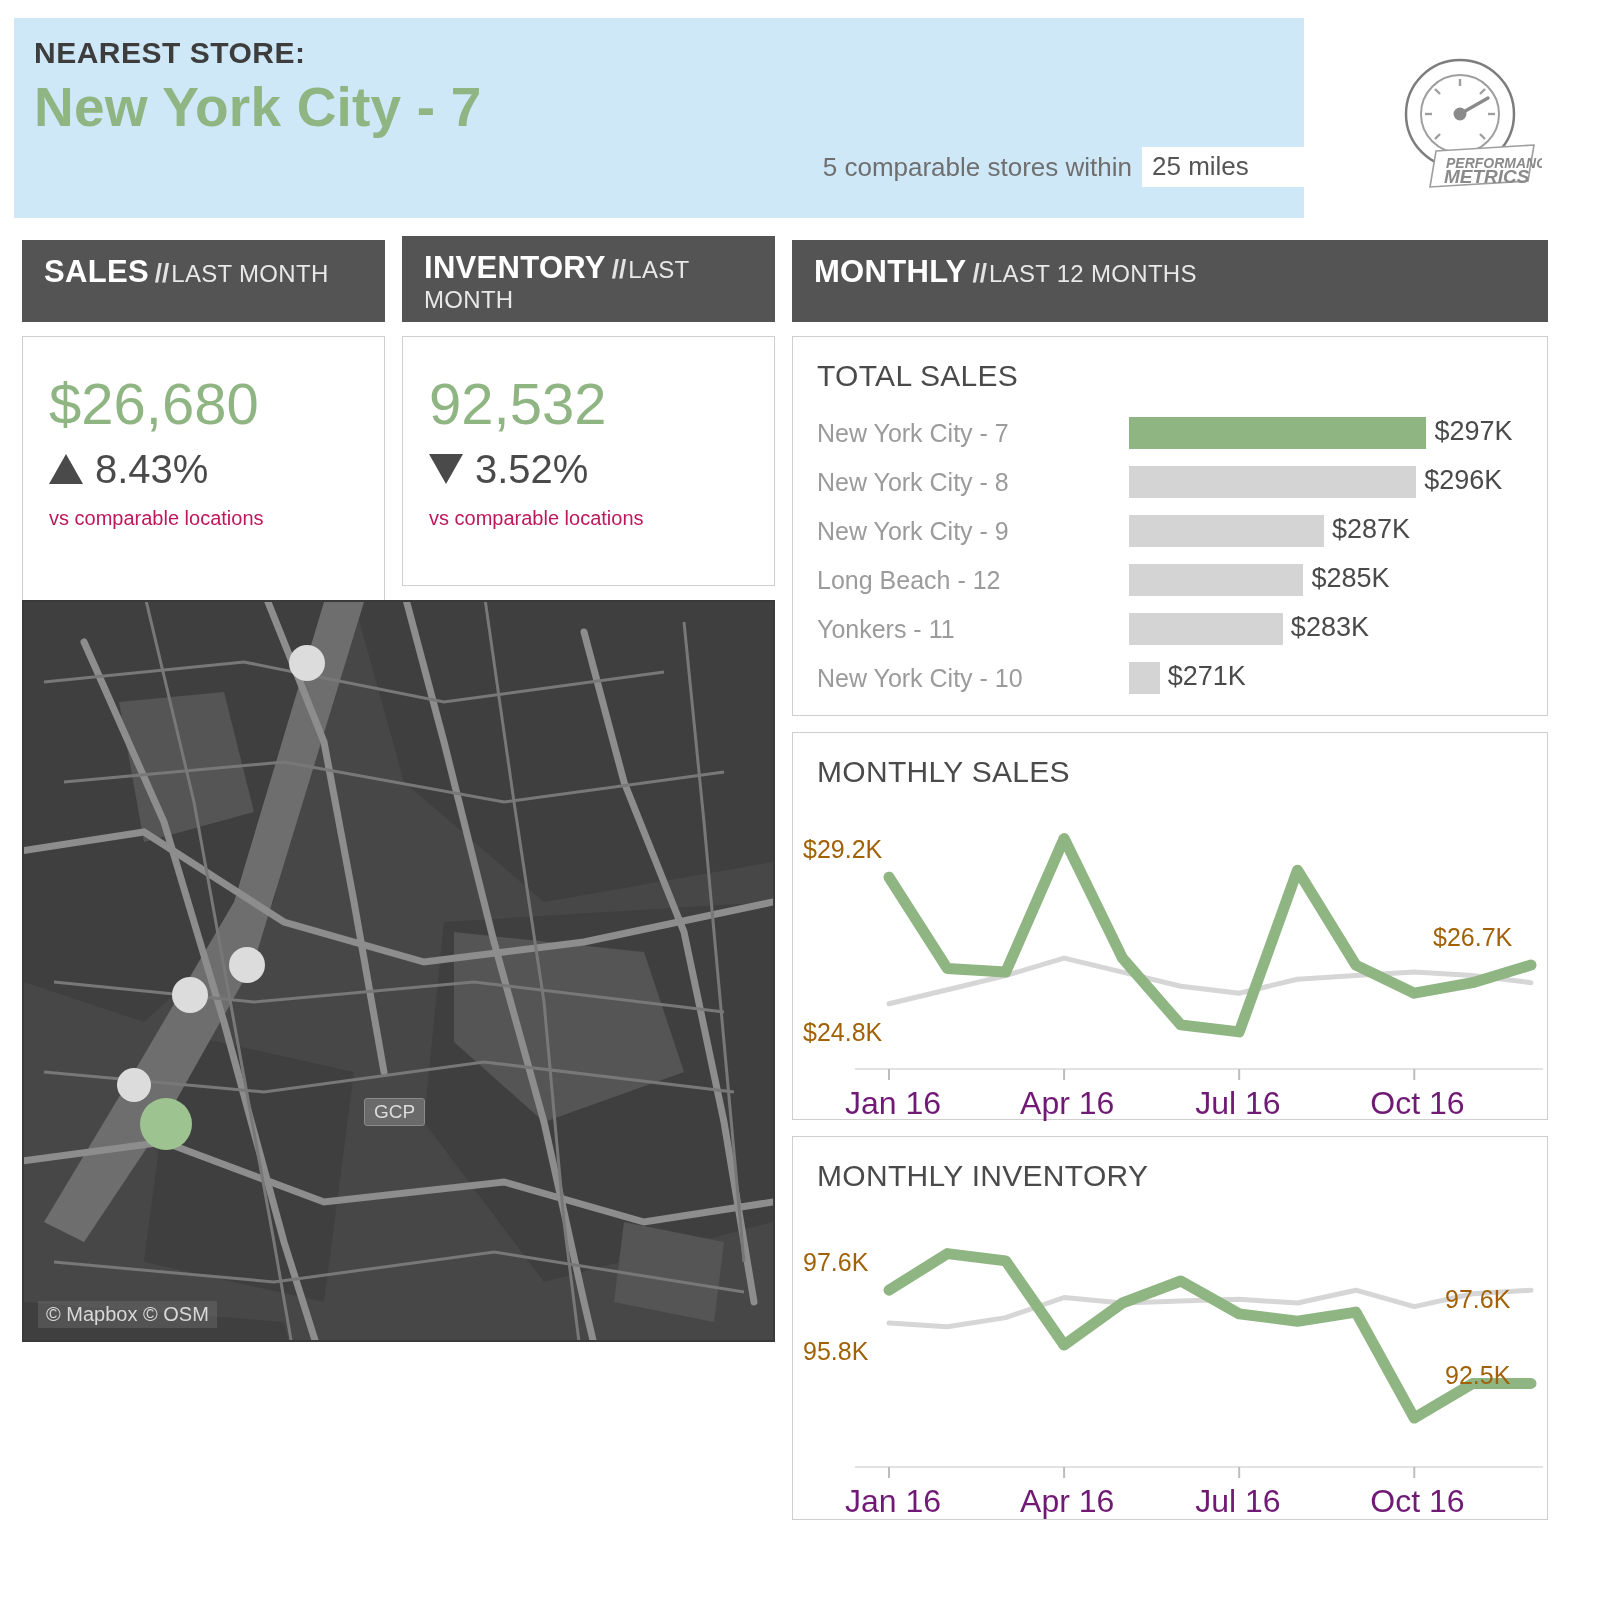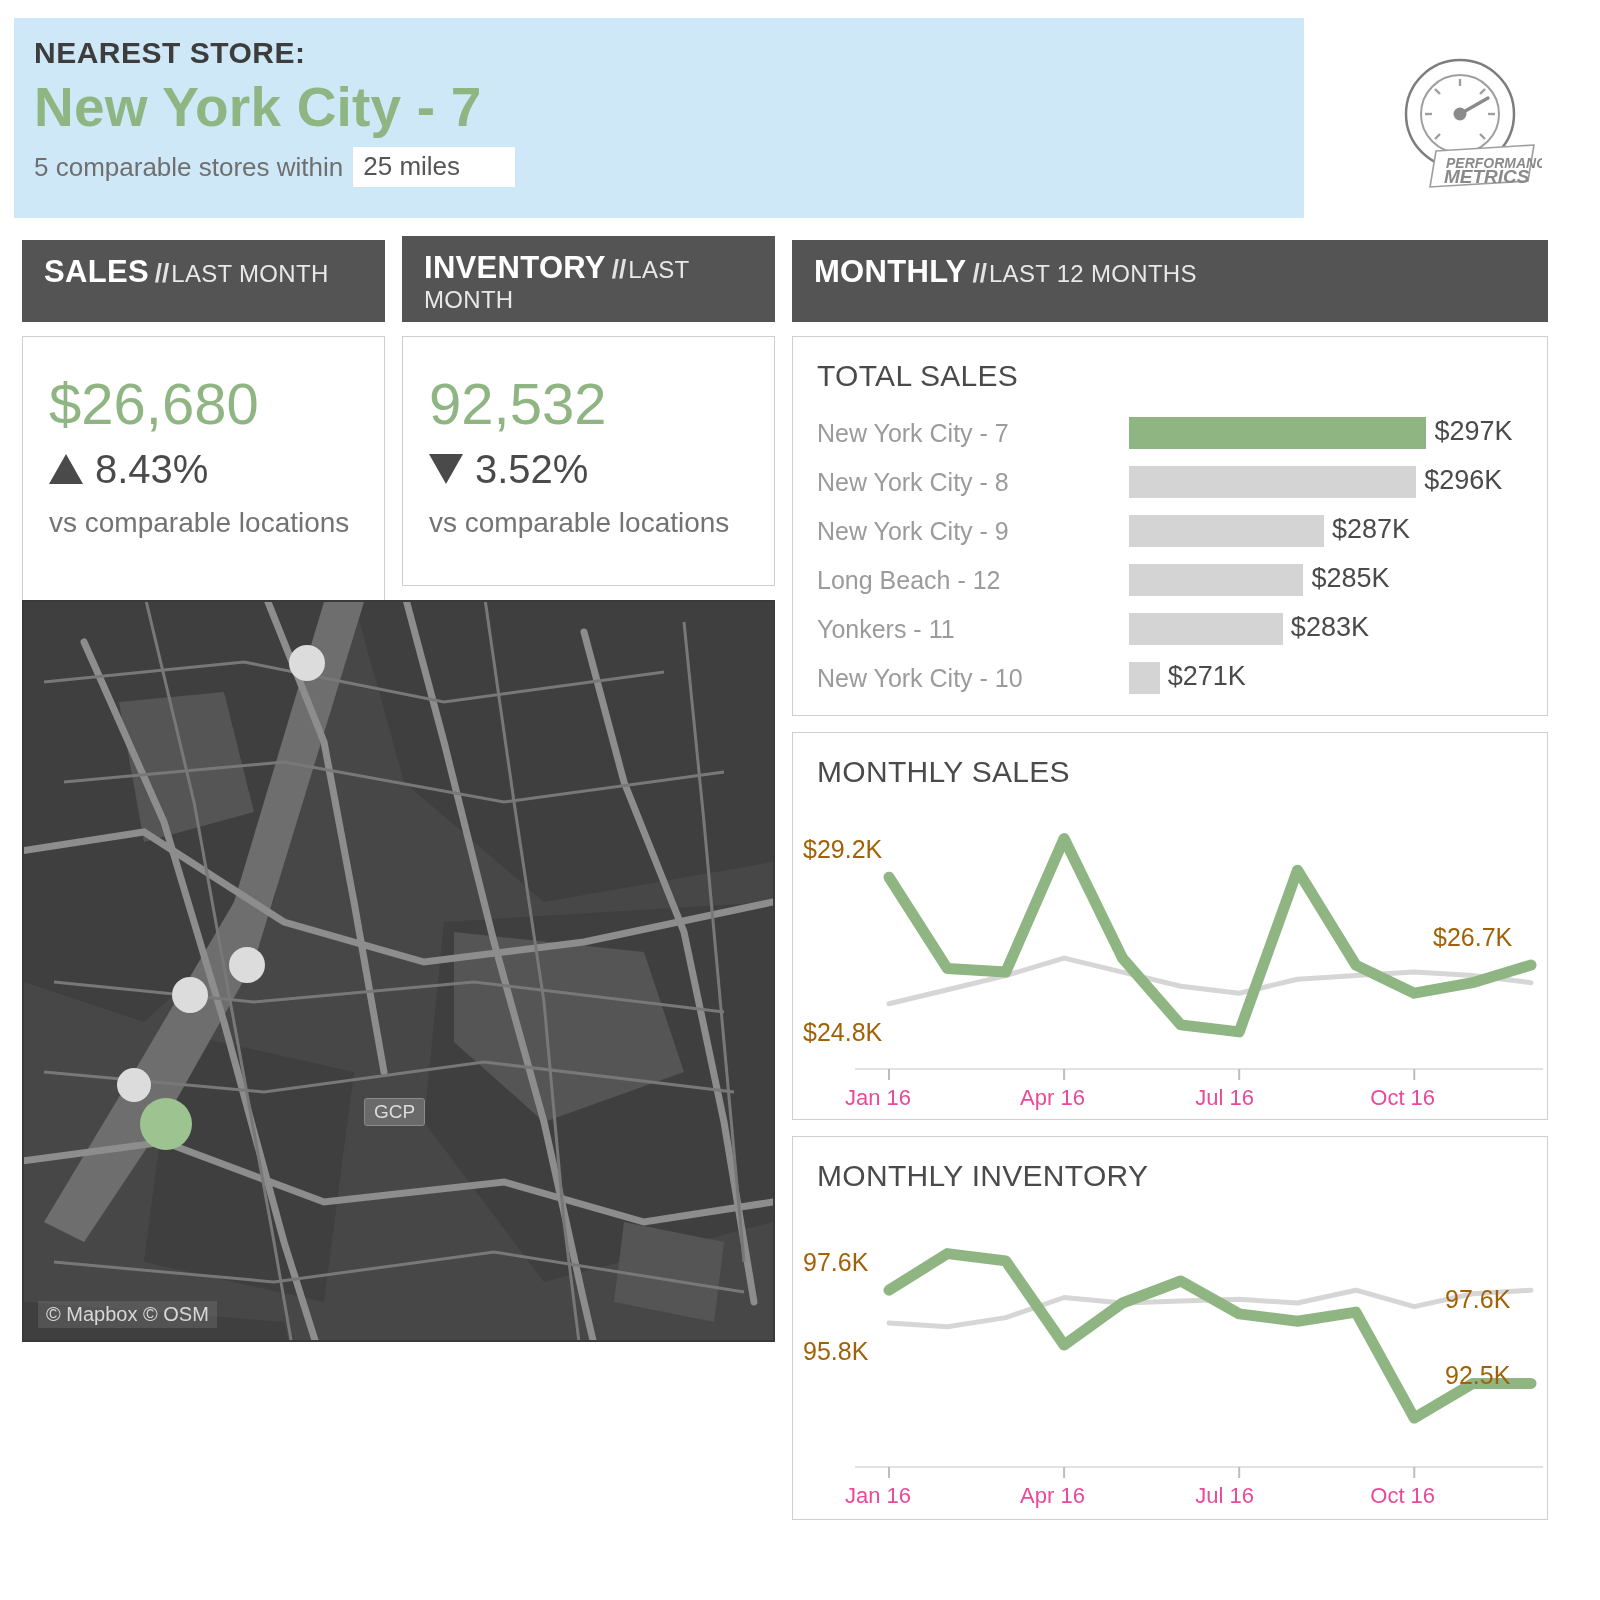--- a/index.html
+++ b/index.html
@@ -22,20 +22,21 @@
     font-size: 30px; font-weight: bold; color: #3d3d3d;
     letter-spacing: .5px;
   }
   .store-name {
     font-size: 55px; font-weight: bold; color: #8fb583;
     line-height: 1.15; margin-top: 6px; letter-spacing: .2px;
   }
   .sub-row {
     display: flex; align-items: center; gap: 10px;
     margin-top: 8px;
+    justify-content: flex-end;
   }
   .sub-text { font-size: 26px; color: #6f6f6f; }
   .radius-input {
     background: #ffffff; border: none;
     font-family: "Liberation Sans", sans-serif;
     font-size: 26px; color: #555; padding: 4px 12px 5px 10px;
     width: 162px; height: 40px; line-height: 30px;
     display: inline-block;
   }
 
@@ -74,21 +75,21 @@
     margin-bottom: 16px;
   }
   .kpi-delta {
     display: flex; align-items: center; gap: 12px;
     font-size: 40px; color: #4a4a4a; line-height: 1;
     margin-bottom: 18px;
   }
   .tri { width: 0; height: 0; }
   .tri.up   { border-left: 17px solid transparent; border-right: 17px solid transparent; border-bottom: 30px solid #4a4a4a; }
   .tri.down { border-left: 17px solid transparent; border-right: 17px solid transparent; border-top: 30px solid #4a4a4a; }
-  .kpi-note { font-size: 28px; color: #737373; }
+  .kpi-note { font-size: 20px; color: #be185d; }
 
   
   #map-wrap {
     position: absolute; left: 22px; top: 600px;
     width: 753px; height: 742px;
     border: 2px solid #3a3a3a;
     overflow: hidden; background: #0369a1;
   }
   #map-wrap svg { position: absolute; left: 0; top: 0; }
   .map-attr {
@@ -137,21 +138,21 @@
     font-size: 27px; color: #4a4a4a; white-space: nowrap;
   }
 
   
   .linechart { position: relative; width: 756px; }
   .linechart svg { display: block; }
   .lc-lab {
     position: absolute; font-size: 25px; color: #a16207; white-space: nowrap;
   }
   .axis-lab {
-    position: absolute; font-size: 22px; color: #ec4899; white-space: nowrap;
+    position: absolute; font-size: 32px; color: #701a75; white-space: nowrap;
   }
 </style>
 </head>
 <body>
 
 <div id="root">
 
   <div class="header-band">
     <div class="kicker">NEAREST STORE:</div>
     <div class="store-name">New York City - 7</div>

